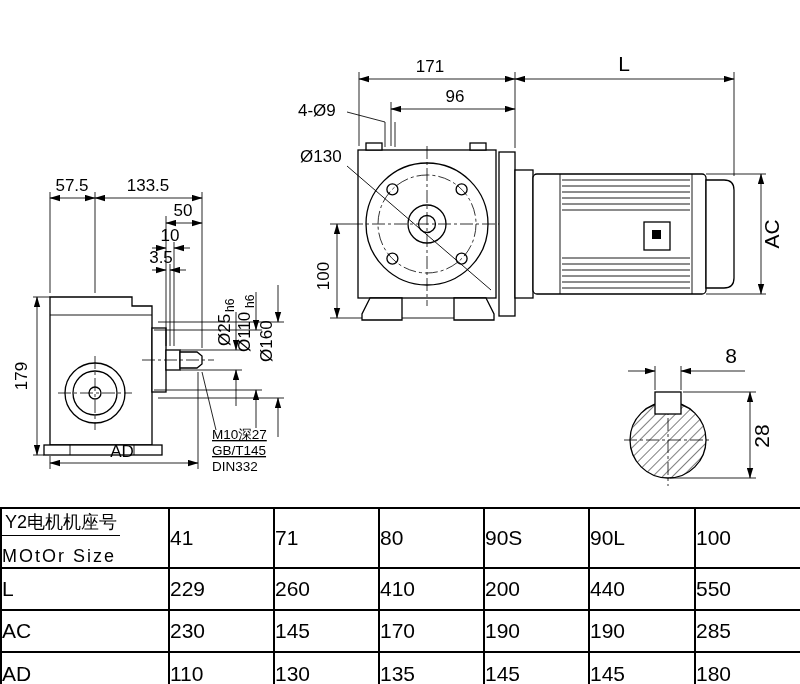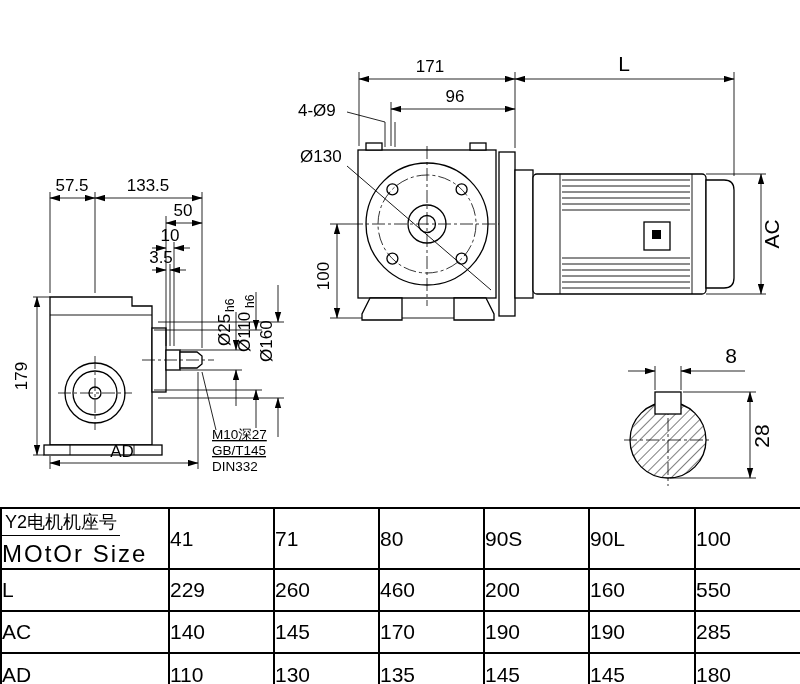--- a/index.html
+++ b/index.html
@@ -30,21 +30,21 @@
   .usvg{ text-decoration:underline; }
 
   
   table.dims { position:absolute; left:0; top:507px; width:800px; height:177px;
                border-collapse:collapse; table-layout:fixed; background:#fff; }
   table.dims td { border:2px solid #000; text-align:left; vertical-align:middle;
                   font-size:21px; overflow:hidden; }
   tr.r0 { height:50px; } tr.r1 { height:42px; } tr.r2 { height:42px; } tr.r3 { height:43px; }
   .hdr1 { font-size:18px; display:inline-block; border-bottom:1.5px solid #000;
           padding:0 3px 1px 3px; }
-  .hdr2 { font-size:24px; letter-spacing:2px; margin-top:4px; }
+  .hdr2 { font-size:18px; letter-spacing:2px; margin-top:10px; }
   .rowlab { font-size:21px; }
 </style>
 </head>
 <body>
 
 <div class="page">
 
   <svg class="drawing" width="800" height="507" viewBox="0 0 800 507">
     <defs>
       <marker id="arr" viewBox="0 0 10 6" refX="9.5" refY="3" markerWidth="11" markerHeight="7" orient="auto-start-reverse" markerUnits="userSpaceOnUse">
@@ -260,28 +260,28 @@
       <td>71</td>
       <td>80</td>
       <td>90S</td>
       <td>90L</td>
       <td>100</td>
     </tr>
     <tr class="r1">
       <td class="rowlab">L</td>
       <td>229</td>
       <td>260</td>
-      <td>460</td>
+      <td>410</td>
       <td>200</td>
-      <td>160</td>
+      <td>440</td>
       <td>550</td>
     </tr>
     <tr class="r2">
       <td class="rowlab">AC</td>
-      <td>140</td>
+      <td>230</td>
       <td>145</td>
       <td>170</td>
       <td>190</td>
       <td>190</td>
       <td>285</td>
     </tr>
     <tr class="r3">
       <td class="rowlab">AD</td>
       <td>110</td>
       <td>130</td>

